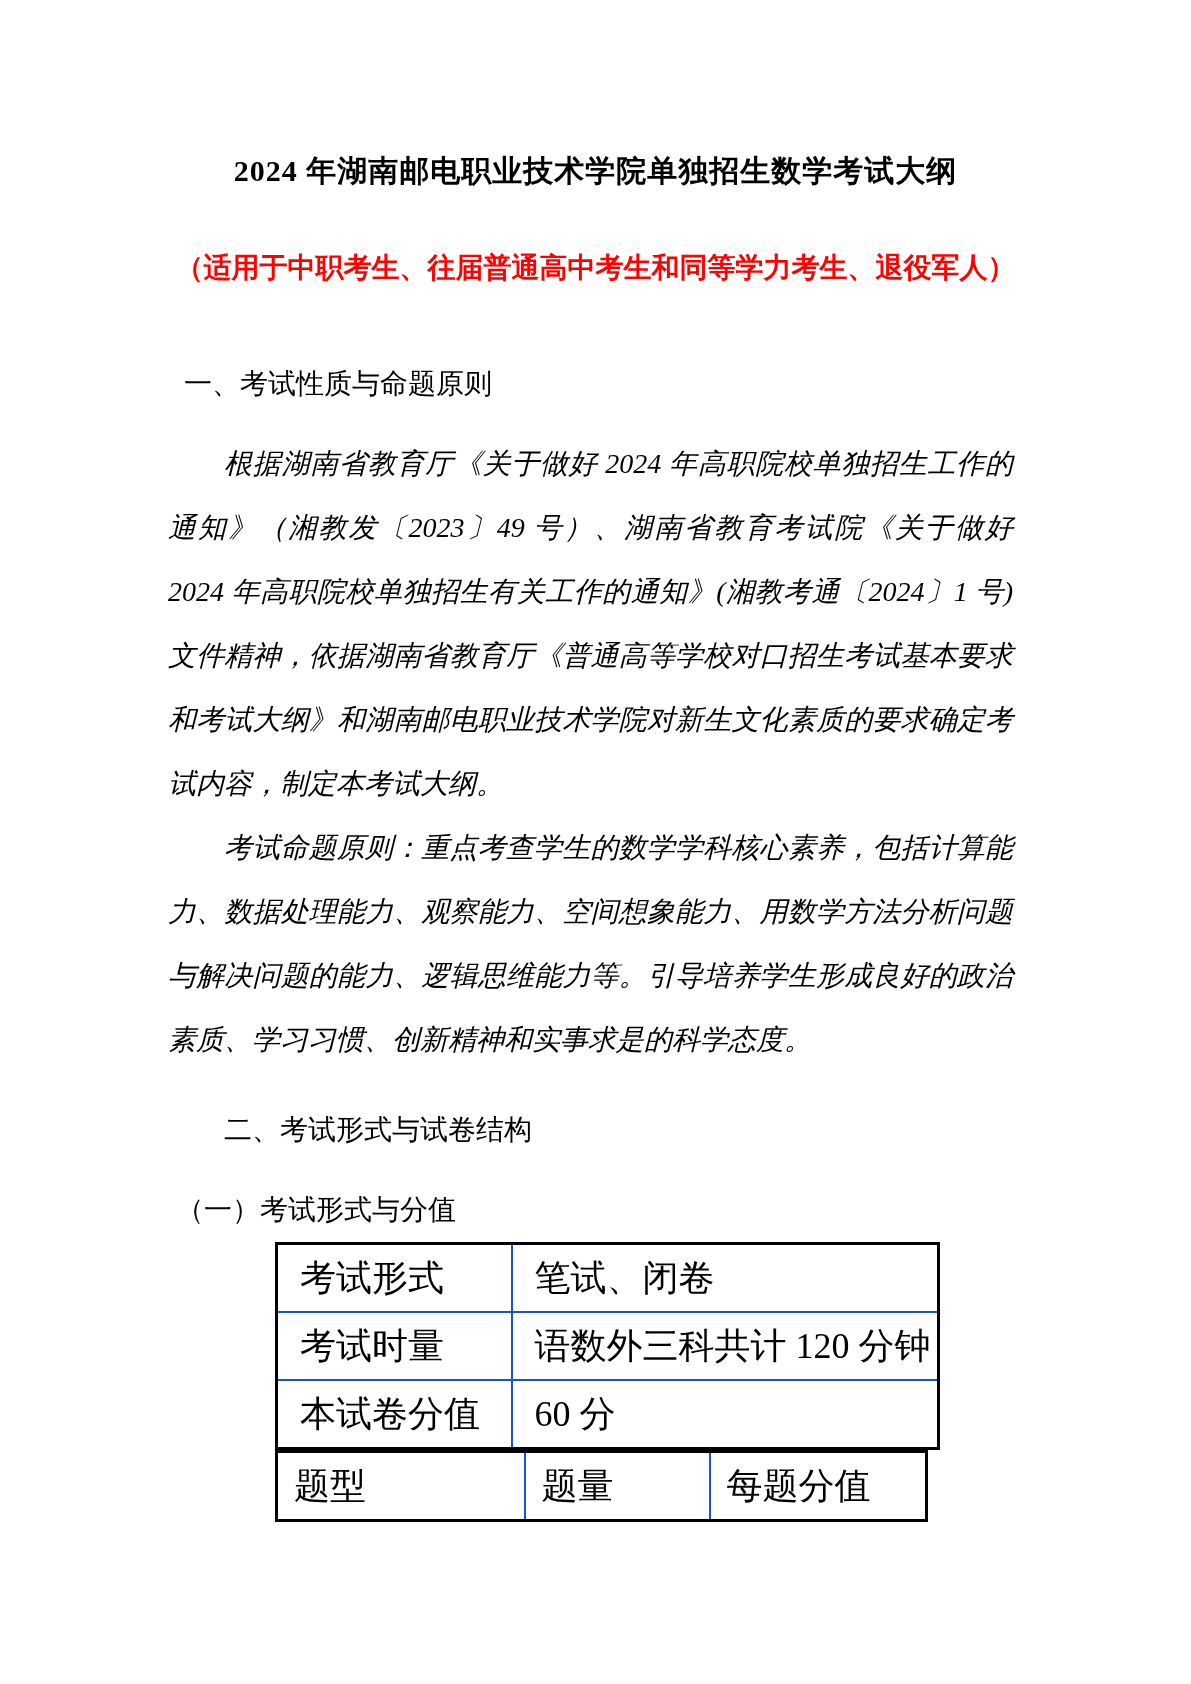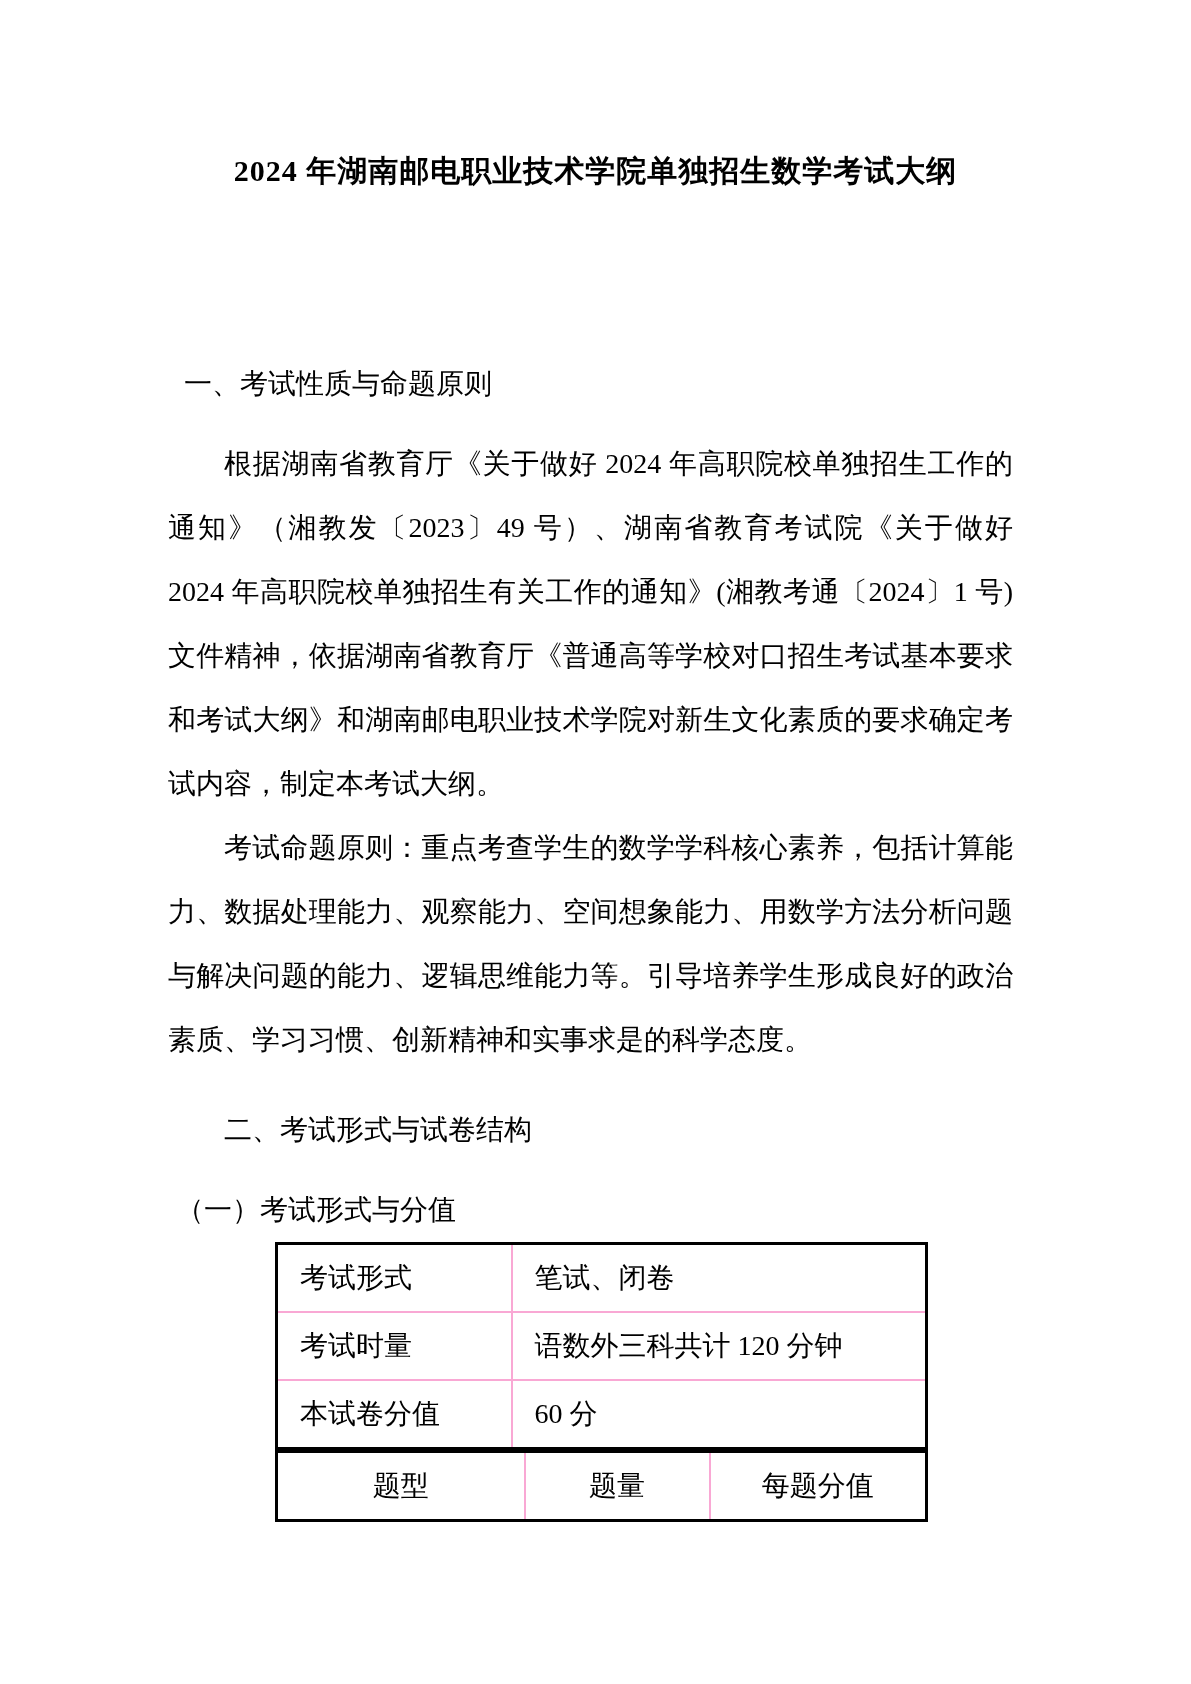--- a/index.html
+++ b/index.html
@@ -58,46 +58,48 @@
     margin-top: 26px;
   }
   .sub-heading {
     margin: 0;
     padding-left: 8px;
     font-weight: normal;
   }
   .para {
     margin: 0;
     text-indent: 2em;
+    font-style: italic;
   }
   table.doc-table {
     border-collapse: collapse;
     table-layout: fixed;
     margin-left: 107px;
     border: 3px solid #000000;
   }
   table.doc-table td {
-    border: 2px solid #f9a8d4;
+    border: 2px solid #1d4ed8;
     height: 66px;
     vertical-align: middle;
-    font-size: 28px;
+    font-size: 36px;
     line-height: 34px;
     overflow: hidden;
     white-space: nowrap;
   }
   table.t1 td { padding: 0 6px 0 22px; text-align: left; }
-  table.t2 td { padding: 0 4px; text-align: center; }
+  table.t2 td { padding: 0 16px; }
 </style>
 </head>
 <body>
 
 <div class="page">
 
   <div class="doc-title">2024 年湖南邮电职业技术学院单独招生数学考试大纲</div>
 
+  <div class="doc-subtitle" style="color:#ff0000;">（适用于中职考生、往届普通高中考生和同等学力考生、退役军人）</div>
 
   <div class="body-block">
 
     <div class="sec-heading level-1">一、考试性质与命题原则</div>
 
     <p class="para">根据湖南省教育厅《关于做好 2024 年高职院校单独招生工作的通知》（湘教发〔2023〕49 号）、湖南省教育考试院《关于做好 2024 年高职院校单独招生有关工作的通知》(湘教考通〔2024〕1 号)文件精神，依据湖南省教育厅《普通高等学校对口招生考试基本要求和考试大纲》和湖南邮电职业技术学院对新生文化素质的要求确定考试内容，制定本考试大纲。</p>
 
     <p class="para">考试命题原则：重点考查学生的数学学科核心素养，包括计算能力、数据处理能力、观察能力、空间想象能力、用数学方法分析问题与解决问题的能力、逻辑思维能力等。引导培养学生形成良好的政治素质、学习习惯、创新精神和实事求是的科学态度。</p>
 
     <div class="sec-heading level-2">二、考试形式与试卷结构</div>

